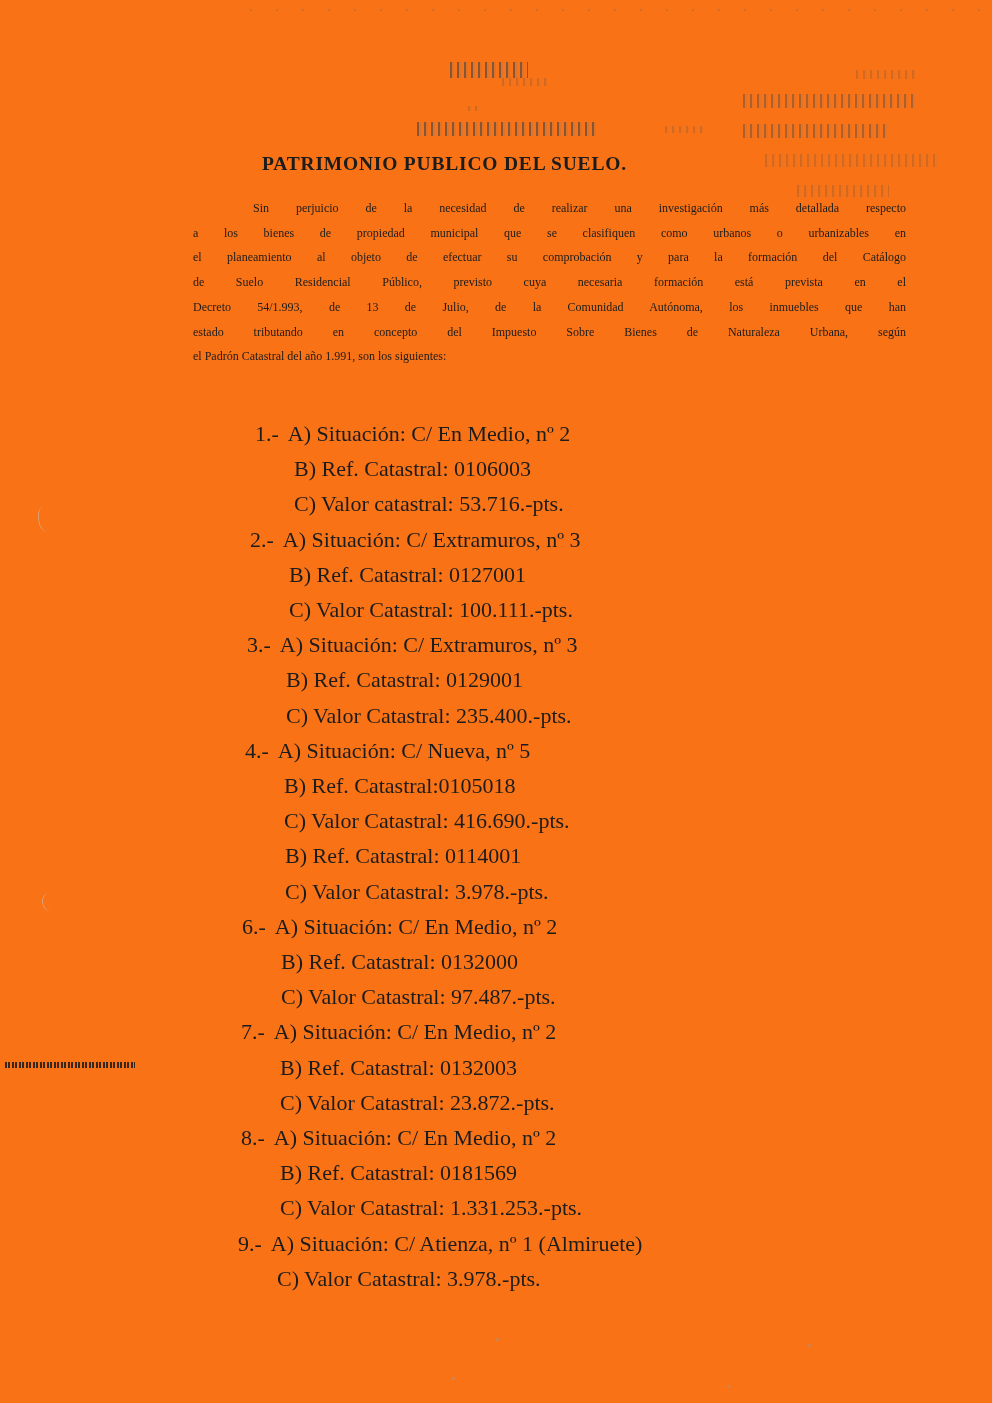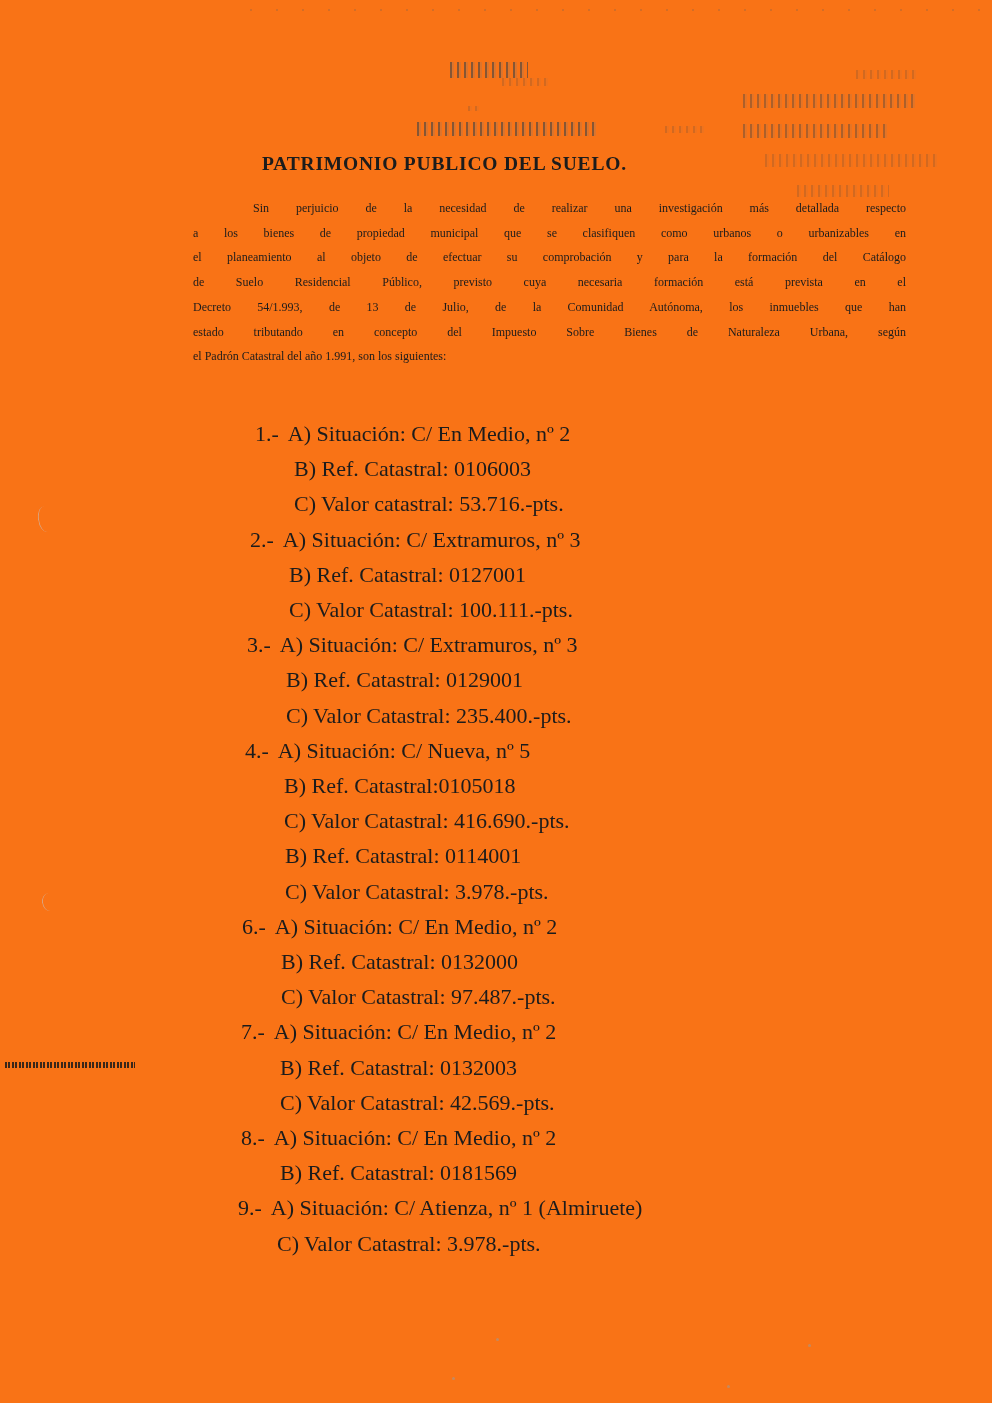--- a/index.html
+++ b/index.html
@@ -153,26 +153,27 @@
 
     <div class="item">
       <div class="line-a"><span class="num">6.-</span><span>A) Situación: C/ En Medio, nº 2</span></div>
       <div class="line-b">B) Ref. Catastral: 0132000</div>
       <div class="line-c">C) Valor Catastral: 97.487.-pts.</div>
     </div>
 
     <div class="item">
       <div class="line-a"><span class="num">7.-</span><span>A) Situación: C/ En Medio, nº 2</span></div>
       <div class="line-b">B) Ref. Catastral: 0132003</div>
-      <div class="line-c">C) Valor Catastral: 42.569.-pts.</div>
+      <div class="line-c">C) Valor Catastral: 23.872.-pts.</div>
     </div>
 
     <div class="item">
       <div class="line-a"><span class="num">8.-</span><span>A) Situación: C/ En Medio, nº 2</span></div>
       <div class="line-b">B) Ref. Catastral: 0181569</div>
+      <div class="line-c">C) Valor Catastral: 1.331.253.-pts.</div>
     </div>
 
     <div class="item">
       <div class="line-a"><span class="num">9.-</span><span>A) Situación: C/ Atienza, nº 1 (Almiruete)</span></div>
       <div class="line-c">C) Valor Catastral: 3.978.-pts.</div>
     </div>
 
   </div>
 </div>
 

